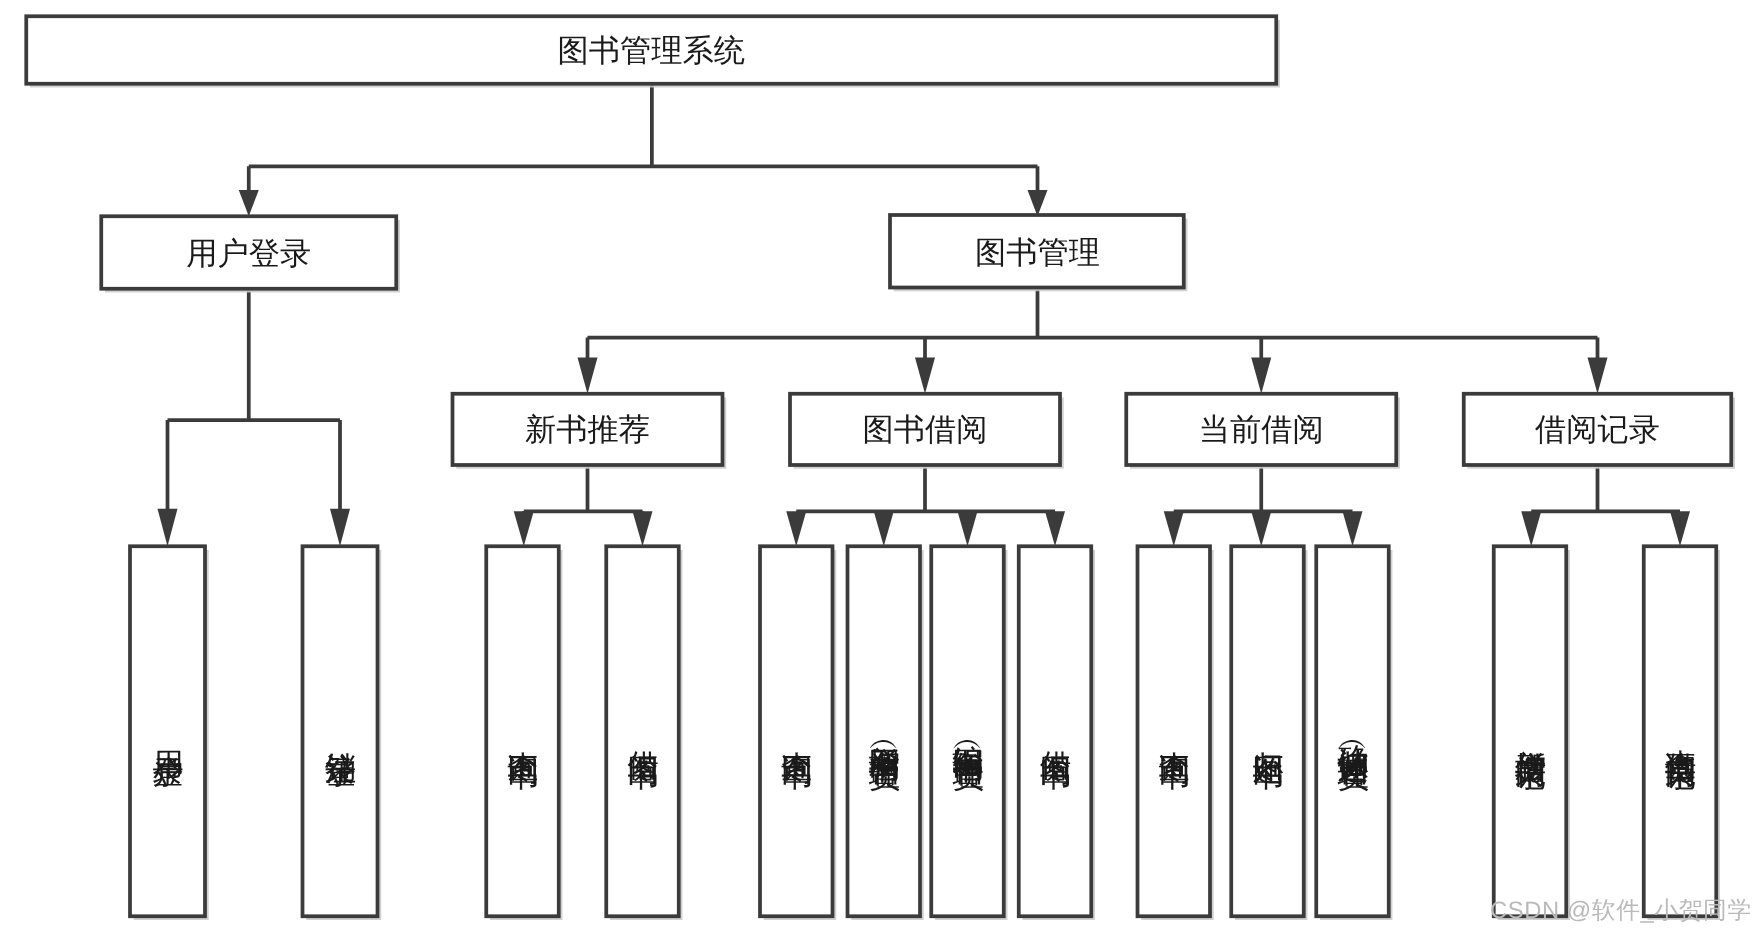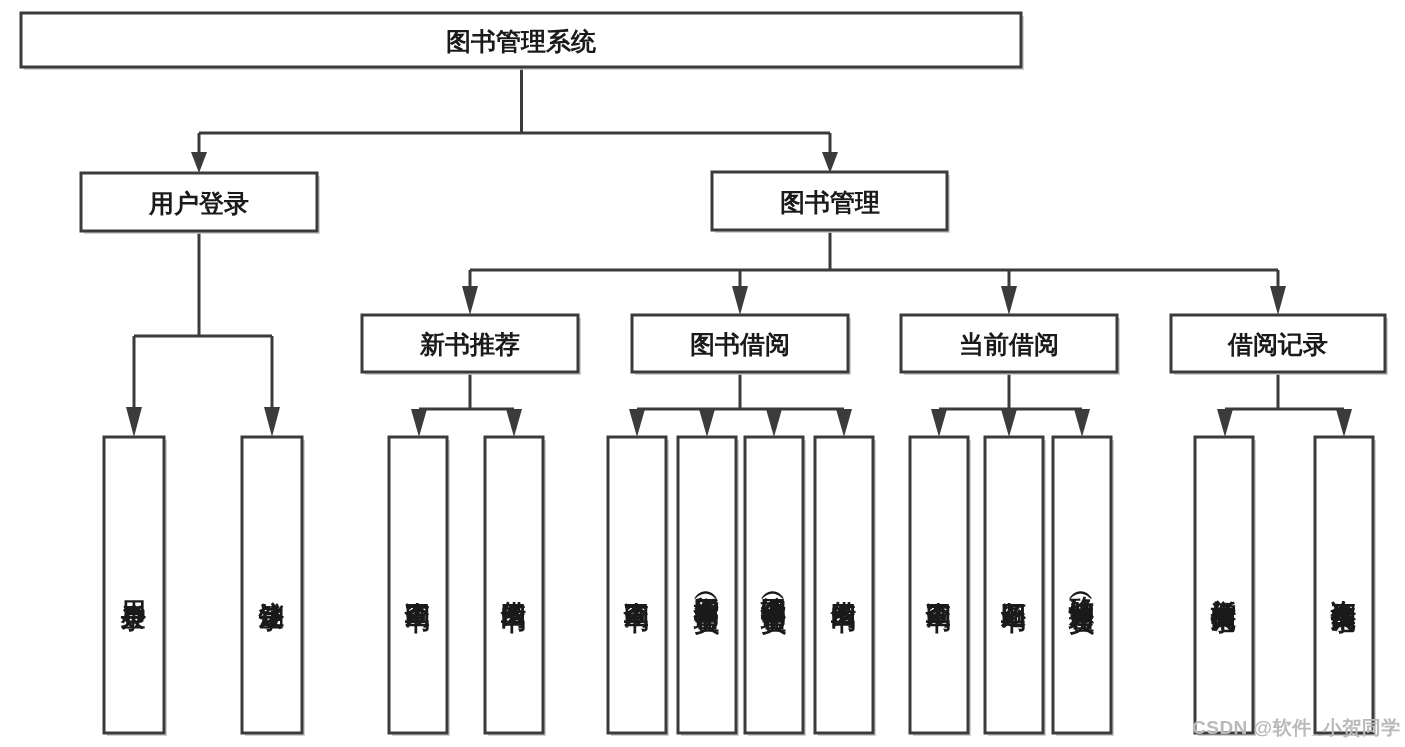--- a/index.html
+++ b/index.html
@@ -13,21 +13,20 @@
     font-family: "Liberation Sans", "DejaVu Sans", sans-serif;
     overflow: hidden;
     position: relative;
   }
   #diagram-root {
     position: absolute;
     left: 0;
     top: 0;
     width: 1405px;
     height: 747px;
-    font-weight: bold;
   }
   svg { display: block; }
   .node-box {
     fill: #ffffff;
     stroke: #3b3b3b;
     stroke-width: 3;
   }
   .node-box-shadow {
     fill: #c9c9c9;
     stroke: none;

